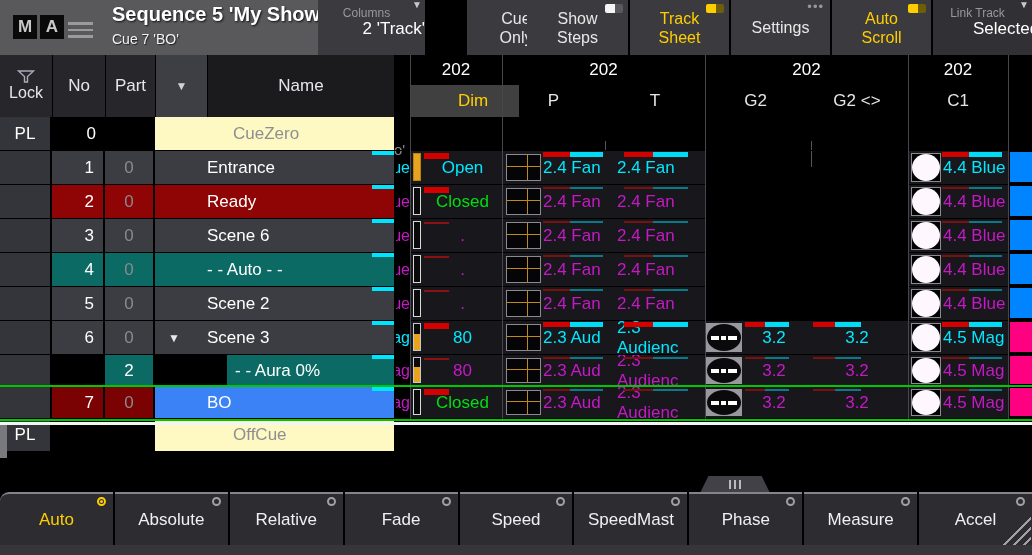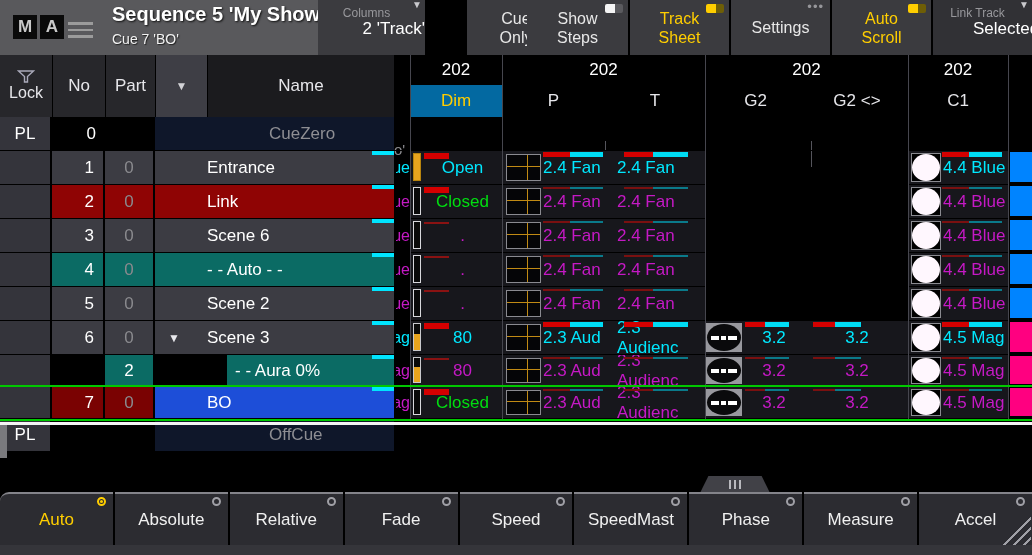--- a/index.html
+++ b/index.html
@@ -37,21 +37,21 @@
   .hc-lock{left:0;width:52px;flex-direction:column;font-size:16px;gap:1px;}
   .hc-no{left:53px;width:52px;}
   .hc-part{left:106px;width:49px;}
   .hc-arrow{left:156px;width:51px;background:#3E3E45;color:#D2D2D6;font-size:12px;}
   .hc-name{left:208px;width:186px;background:#1B1B1E;}
   .h-sliver{position:absolute;left:394px;top:86px;width:16px;overflow:hidden;color:#8A8A8E;font-size:15px;}
   .g202{position:absolute;top:0;height:30px;display:flex;align-items:center;justify-content:center;
         color:#FFF;font-size:17px;}
   .gsub{position:absolute;top:30px;height:32px;display:flex;align-items:center;justify-content:center;
         color:#E6E6EA;font-size:17px;}
-  .gsub.sel{background:#0369a1;color:#FFCE00;}
+  .gsub.sel{background:#404040;color:#FFCE00;padding-left:17px;}
   .subdiv{position:absolute;top:86px;height:26px;width:1px;background:#55555C;}
 
   
   .rows{position:absolute;left:0;top:117px;width:881px;}
   .row{position:relative;height:34px;box-sizing:border-box;border-bottom:1px solid #000;}
   .cl{position:absolute;top:0;bottom:0;box-sizing:border-box;display:flex;align-items:center;font-size:17px;}
   .c-lock{left:0;width:52px;background:#34343B;border-right:2px solid #000;color:#FFF;justify-content:center;}
   .c-no{left:52px;width:53px;background:#3C3C43;border-right:2px solid #000;color:#FFF;
         justify-content:flex-end;padding-right:9px;}
   .c-part{left:105px;width:50px;background:#3C3C43;border-right:2px solid #000;color:#8A8A8E;justify-content:center;}
@@ -87,25 +87,25 @@
   .gobocircle{position:absolute;inset:1px;border-radius:50%;background:#0A0A0C;
               display:flex;align-items:center;justify-content:center;gap:2px;}
   .gobocircle i{display:block;height:4px;background:#FFF;}
   .c1box{position:absolute;left:501px;top:2px;bottom:2px;width:30px;background:#000;
          border:1px solid #8A8A90;box-sizing:border-box;}
   .c1circle{position:absolute;inset:0;border-radius:50%;background:#FFF7FE;}
   .swatch{position:absolute;left:600px;width:22px;top:1px;bottom:2px;}
 
   
   .row.cuezero .c-no,.row.cuezero .c-part,.row.offcue .c-no,.row.offcue .c-part{background:#000;border-right:none;}
-  .row.cuezero .c-name,.row.offcue .c-name{background:#0f172a;color:#8E8E93;padding-left:114px;}
+  .row.cuezero .c-name,.row.offcue .c-name{background:#fef9c3;color:#8E8E93;padding-left:78px;}
   .row.rowred .c-no,.row.rowred .c-part,.row.rowred .c-name{background:#8F0404;}
   .row.rowteal .c-no,.row.rowteal .c-part,.row.rowteal .c-name{background:#0B6B64;}
   .row.rowbo .c-no,.row.rowbo .c-part{background:#7A0202;}
-  .row.rowbo .c-name{background:#1d4ed8;}
+  .row.rowbo .c-name{background:#3b82f6;}
   .row.partrow{height:32px;}
   .row.borow{height:32px;}
   .row.partrow .c-no{background:#000;border-right:none;}
   .row.partrow .c-part{background:#0B6B64;color:#FFF;}
   .row.partrow .c-name{background:#000;padding-left:0;}
   .tealpart{position:absolute;left:72px;right:0;top:0;bottom:0;background:#0B6B64;
             display:flex;align-items:center;padding-left:8px;color:#FFF;}
 
   
   .colline{position:absolute;top:55px;height:366px;width:1px;background:#46464E;z-index:4;}
@@ -275,21 +275,21 @@
               <span class="c"></span>
             </div>
           </div>
           <div class="swatch" style="background: rgb(0, 132, 255);"></div>
         </div>
       </div>
       <div class="row rowred">
         <div class="cl c-lock"></div>
         <div class="cl c-no">2</div>
         <div class="cl c-part">0</div>
-        <div class="cl c-name">Link</div>
+        <div class="cl c-name">Ready</div>
         <div class="nmark"></div>
         <div class="sliver" style="color: rgb(197, 25, 197);">ue</div>
         <div class="band">
           <div class="cellbg" style="left: 0px; width: 92px;"></div>
           <div class="cellbg" style="left: 92px; width: 203px;"></div>
           <div class="cellbg" style="left: 498px; width: 100px;"></div>
           <div class="dimbar empty"></div>
           <div class="dmark thick"></div>
           <div class="dval" style="color: rgb(0, 222, 16);">Closed</div>
           <div class="pticon">

